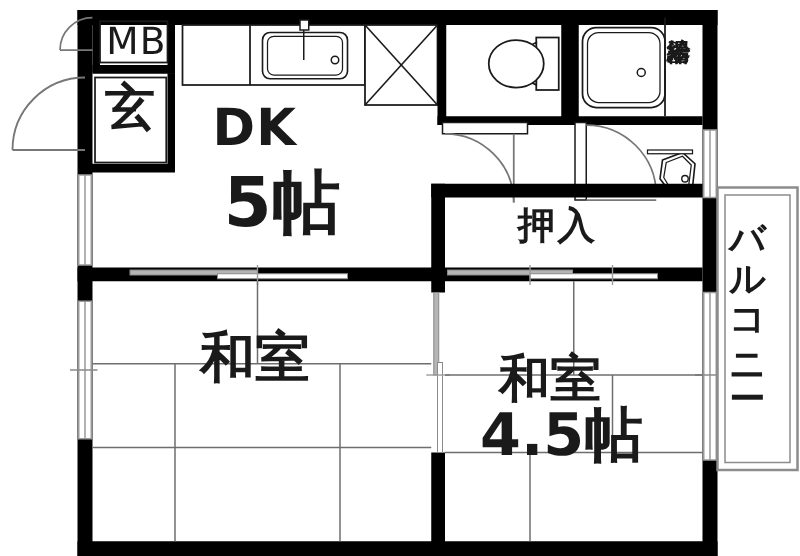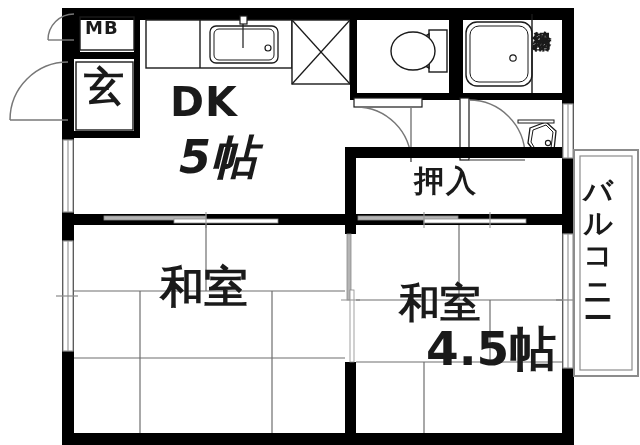--- a/index.html
+++ b/index.html
@@ -35,49 +35,47 @@
   }
   .lbl-dk-name {
     left: 170px;
     top: 82px;
     font-size: 41px;
     letter-spacing: 1px;
   }
   .lbl-dk-size {
     left: 179px;
     top: 134px;
-    font-size: 46px;
-    font-style: italic;
+    font-size: 55px;
   }
   .lbl-was6-name {
     left: 160px;
     top: 265px;
     font-size: 44px;
   }
   .lbl-was6-size {
     left: 159px;
     top: 320px;
     font-size: 50px;
   }
   .lbl-was45-name {
     left: 399px;
     top: 283px;
     font-size: 41px;
   }
   .lbl-was45-size {
     left: 384px;
     top: 325px;
     font-size: 47px;
-    margin-left: 42px;
   }
   .lbl-mb {
     left: 85px;
     top: 19px;
-    font-size: 18px;
-    font-weight: 700;
+    font-size: 30px;
+    font-weight: 400;
     letter-spacing: 1px;
   }
   .lbl-genkan {
     left: 84px;
     top: 66px;
     font-size: 40px;
   }
   .lbl-oshiire {
     left: 414px;
     top: 166px;

